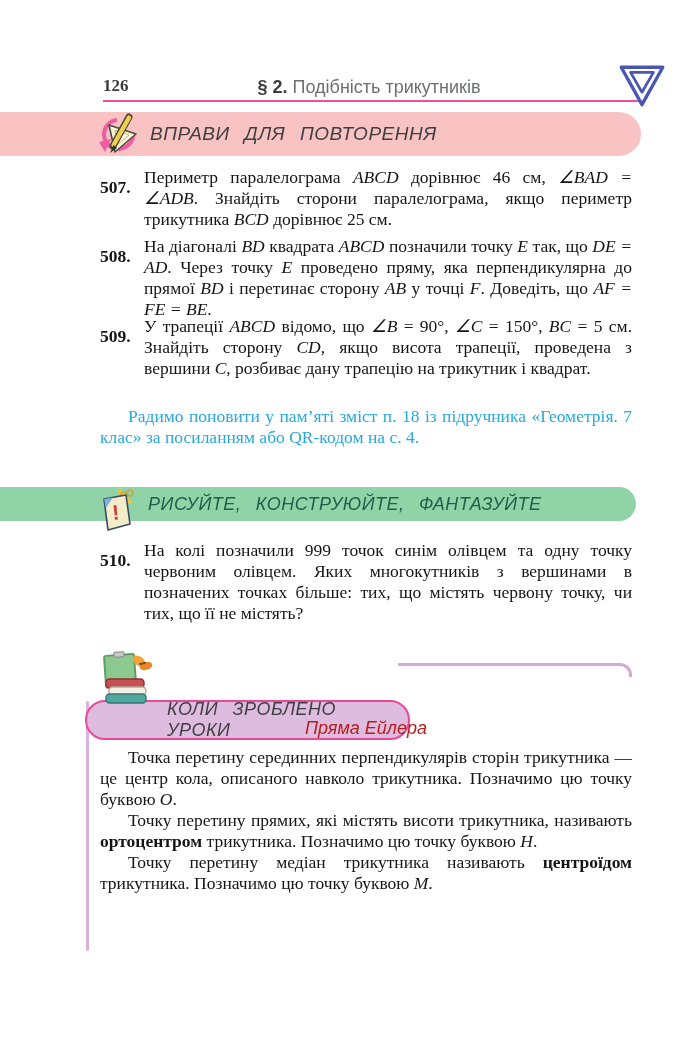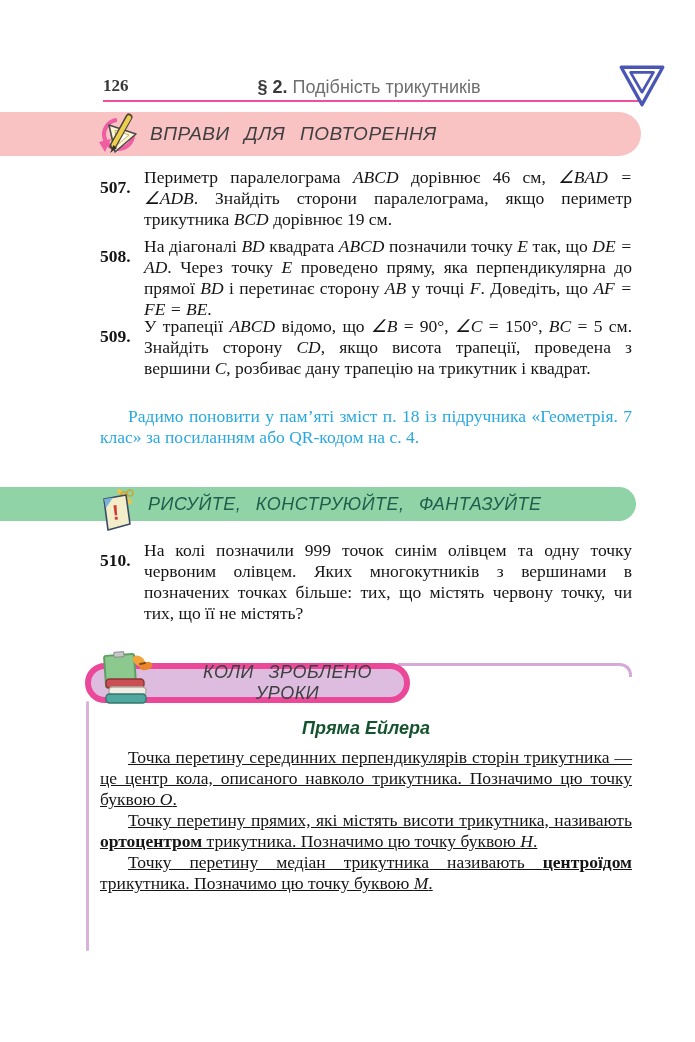--- a/index.html
+++ b/index.html
@@ -31,29 +31,29 @@
 
   
   .tblock{left:100px;width:532px;font-size:17.5px;line-height:21px;text-align:justify;}
   .problem{position:relative;padding-left:44px;}
   .pnum{position:absolute;left:0;top:10px;font-weight:bold;}
   .seg-i{font-style:italic;}
   .seg-b{font-weight:bold;}
   .note{color:#29a8e0;text-indent:28px;}
 
   
-  .pill{left:85px;top:663px;width:325px;height:40px;background:#debcdf;border:6px solid #ec4899;border-radius:21px;box-sizing:border-box;display:flex;align-items:center;text-align:center;}
+  .pill{left:85px;top:700px;width:325px;height:40px;background:#debcdf;border:2px solid #ec4899;border-radius:21px;box-sizing:border-box;display:flex;align-items:center;}
   .pill .banner-label{margin-left:80px;font-size:18px;color:#3f3f41;}
   .purple-topline{left:398px;top:663px;width:234px;height:14px;border-top:3px solid #d5aad7;border-right:3px solid #d5aad7;border-top-right-radius:12px;box-sizing:border-box;}
   .purple-leftline{left:86px;top:701px;width:3px;height:250px;background:#d9b2da;border-radius:2px;}
 
   
   .euler{left:100px;top:718px;width:532px;}
-  .euler-title{text-align:center;font-family:"Liberation Sans",sans-serif;font-weight:bold;font-style:italic;font-size:18px;color:#14532d;margin:0 0 8px 0;}
-  .euler p{margin:0;font-size:17.5px;line-height:21px;text-align:justify;text-indent:28px;text-decoration:underline;}
+  .euler-title{text-align:center;font-family:"Liberation Sans",sans-serif;font-weight:normal;font-style:italic;font-size:18px;color:#b91c1c;margin:0 0 8px 0;}
+  .euler p{margin:0;font-size:17.5px;line-height:21px;text-align:justify;text-indent:28px;}
 </style>
 </head>
 <body>
 
 <div class="abs page-num">126</div>
 <div class="abs chapter">
   <b>§ 2.</b><span> Подібність трикутників</span>
 </div>
 <div class="abs header-rule"></div>
 <svg class="abs tri-logo" viewBox="0 0 50 50">
@@ -70,21 +70,21 @@
   <polygon points="12,12 39,21 18,39" fill="#fdf4d2" stroke="#4a4a4a" stroke-width="1.6" stroke-linejoin="round"></polygon>
   <polygon points="18,17 32,22 20,32" fill="#ffffff" stroke="#c9b465" stroke-width="1"></polygon>
   <line x1="32" y1="4" x2="16" y2="33" stroke="#4a463a" stroke-width="7" stroke-linecap="round"></line>
   <line x1="32" y1="4.6" x2="16.6" y2="32" stroke="#efd04e" stroke-width="4.4" stroke-linecap="round"></line>
   <polygon points="16.5,32 13,40 20,35" fill="#39352c"></polygon>
 </svg>
 
 <div class="abs tblock" style="top:167px">
   <div class="problem">
     <span class="pnum">507.</span>
-    <span><span>Периметр паралелограма </span><span class="seg-i">ABCD</span><span> дорівнює 46 см, </span><span class="seg-i">∠BAD = ∠ADB</span><span>. Знайдіть сторони паралелограма, якщо периметр трикутника </span><span class="seg-i">BCD</span><span> дорівнює 19 см.</span></span>
+    <span><span>Периметр паралелограма </span><span class="seg-i">ABCD</span><span> дорівнює 46 см, </span><span class="seg-i">∠BAD = ∠ADB</span><span>. Знайдіть сторони паралелограма, якщо периметр трикутника </span><span class="seg-i">BCD</span><span> дорівнює 25 см.</span></span>
   </div>
 </div>
 <div class="abs tblock" style="top:236px">
   <div class="problem">
     <span class="pnum">508.</span>
     <span><span>На діагоналі </span><span class="seg-i">BD</span><span> квадрата </span><span class="seg-i">ABCD</span><span> позначили точку </span><span class="seg-i">E</span><span> так, що </span><span class="seg-i">DE = AD</span><span>. Через точку </span><span class="seg-i">E</span><span> проведено пряму, яка перпендикулярна до прямої </span><span class="seg-i">BD</span><span> і перетинає сторону </span><span class="seg-i">AB</span><span> у точці </span><span class="seg-i">F</span><span>. Доведіть, що </span><span class="seg-i">AF = FE = BE</span><span>.</span></span>
   </div>
 </div>
 <div class="abs tblock" style="top:316px">
   <div class="problem">

